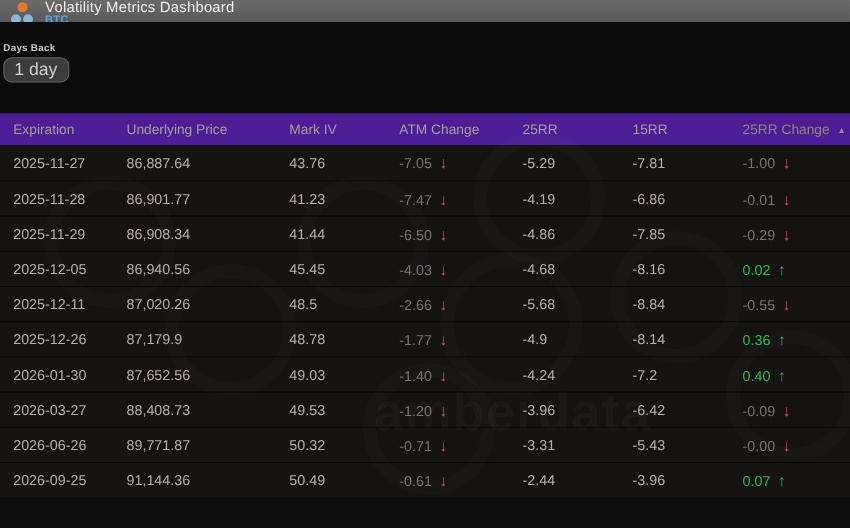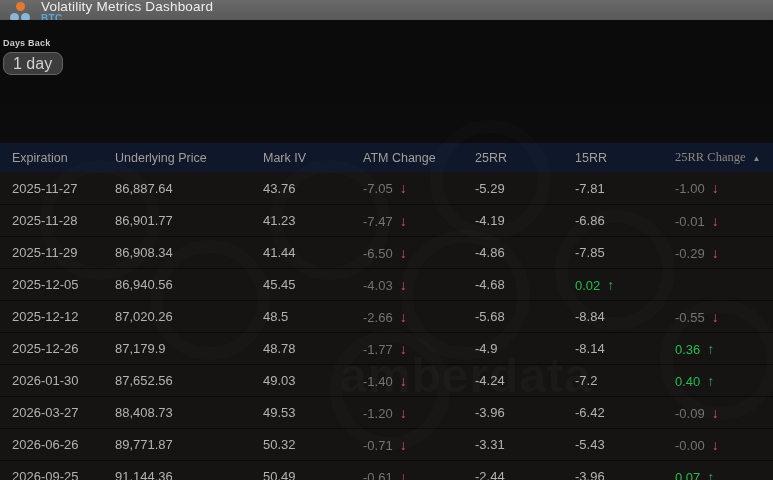--- a/index.html
+++ b/index.html
@@ -39,23 +39,23 @@
     color:#d2d0ce; font-size:16px; font-family:inherit; cursor:pointer;
   }
 
   
   .table { position:relative; z-index:2; width:100%; }
   .thead-row, .tr {
     display:grid;
     grid-template-columns:103px 148px 100px 112px 100px 100px 1fr;
     padding-left:12px; align-items:center; width:100%;
   }
-  .thead-row { height:29px; background:#0f172a;margin-top:40px; }
+  .thead-row { height:29px; background:#4c1d95; }
   .th { color:#a59e98; font-size:12.5px; display:flex; align-items:center; }
-  .th.sorted { color:#8e867d;font-family:Liberation Serif, serif; }
+  .th.sorted { color:#8e867d; }
   .sort-icon { font-size:8px; color:#8e867d; margin-left:7px; padding-top:1px; }
   .tr { height:32px; background:#161413; border-top:1px solid #090808; }
   .tr:first-child { border-top:none; }
   .td { color:#b6b1ad; font-size:13px; white-space:nowrap; }
   .chg { font-size:13px; }
   .chg.neg { color:#737373; }
   .chg.pos { color:#25bd4d; }
   .arrow { margin-left:7px; font-size:14px; }
   .arrow.neg { color:#d84a72; }
   .arrow.pos { color:#2bae52; }
@@ -146,24 +146,25 @@
           <div class="td">-4.86</div>
           <div class="td">-7.85</div>
           <div class="td"><span class="chg neg">-0.29</span><span class="arrow neg">↓</span></div>
         </div>
         <div class="tr">
           <div class="td">2025-12-05</div>
           <div class="td">86,940.56</div>
           <div class="td">45.45</div>
           <div class="td"><span class="chg neg">-4.03</span><span class="arrow neg">↓</span></div>
           <div class="td">-4.68</div>
+          <div class="td">-8.16</div>
           <div class="td"><span class="chg pos">0.02</span><span class="arrow pos">↑</span></div>
         </div>
         <div class="tr">
-          <div class="td">2025-12-12</div>
+          <div class="td">2025-12-11</div>
           <div class="td">87,020.26</div>
           <div class="td">48.5</div>
           <div class="td"><span class="chg neg">-2.66</span><span class="arrow neg">↓</span></div>
           <div class="td">-5.68</div>
           <div class="td">-8.84</div>
           <div class="td"><span class="chg neg">-0.55</span><span class="arrow neg">↓</span></div>
         </div>
         <div class="tr">
           <div class="td">2025-12-26</div>
           <div class="td">87,179.9</div>

